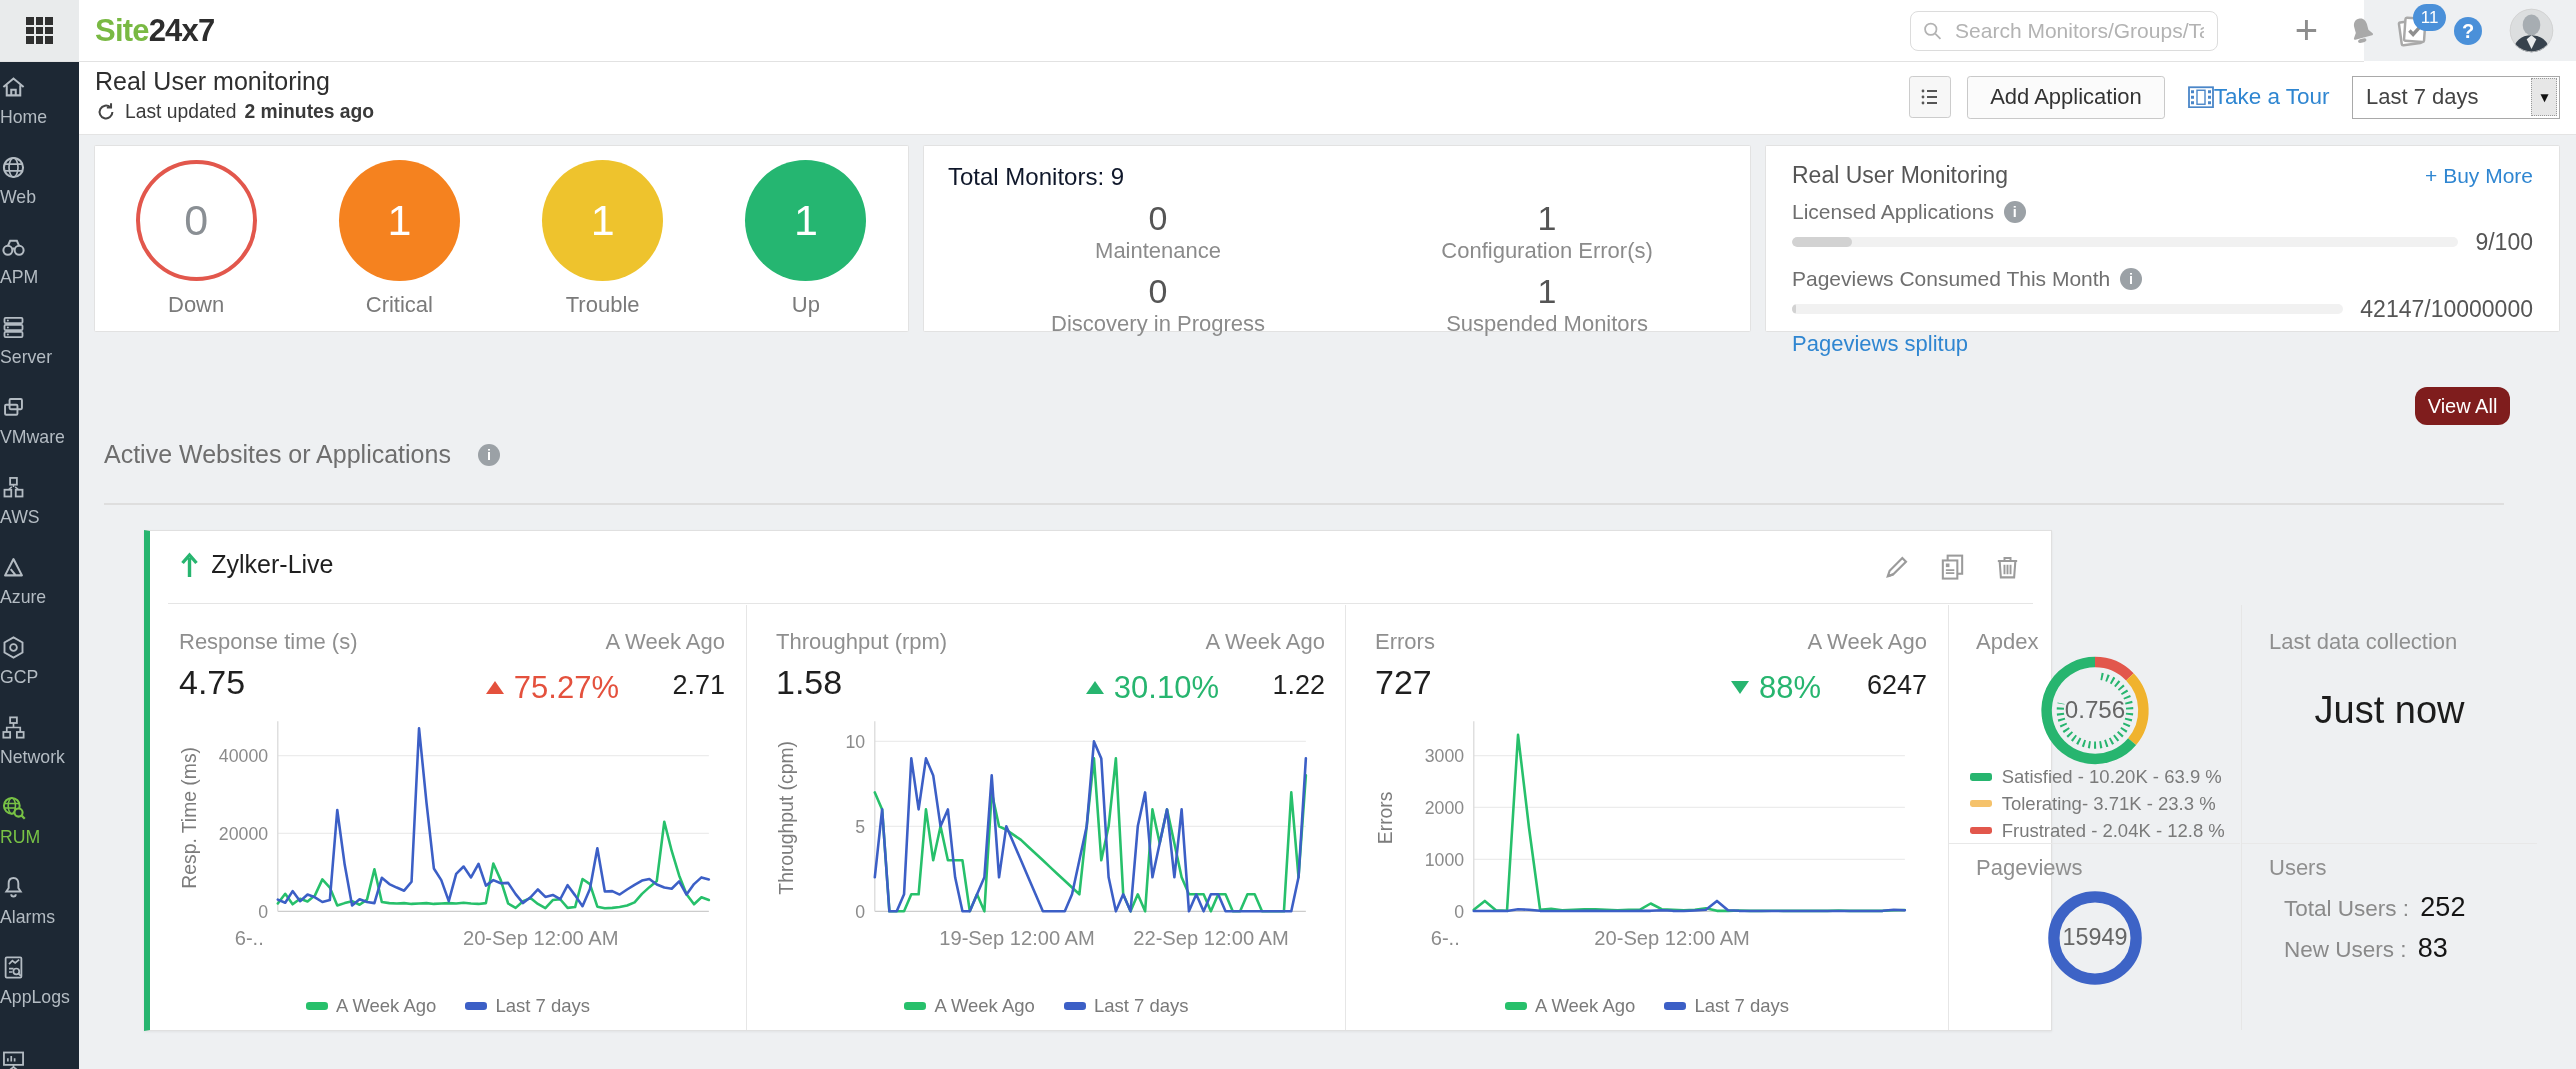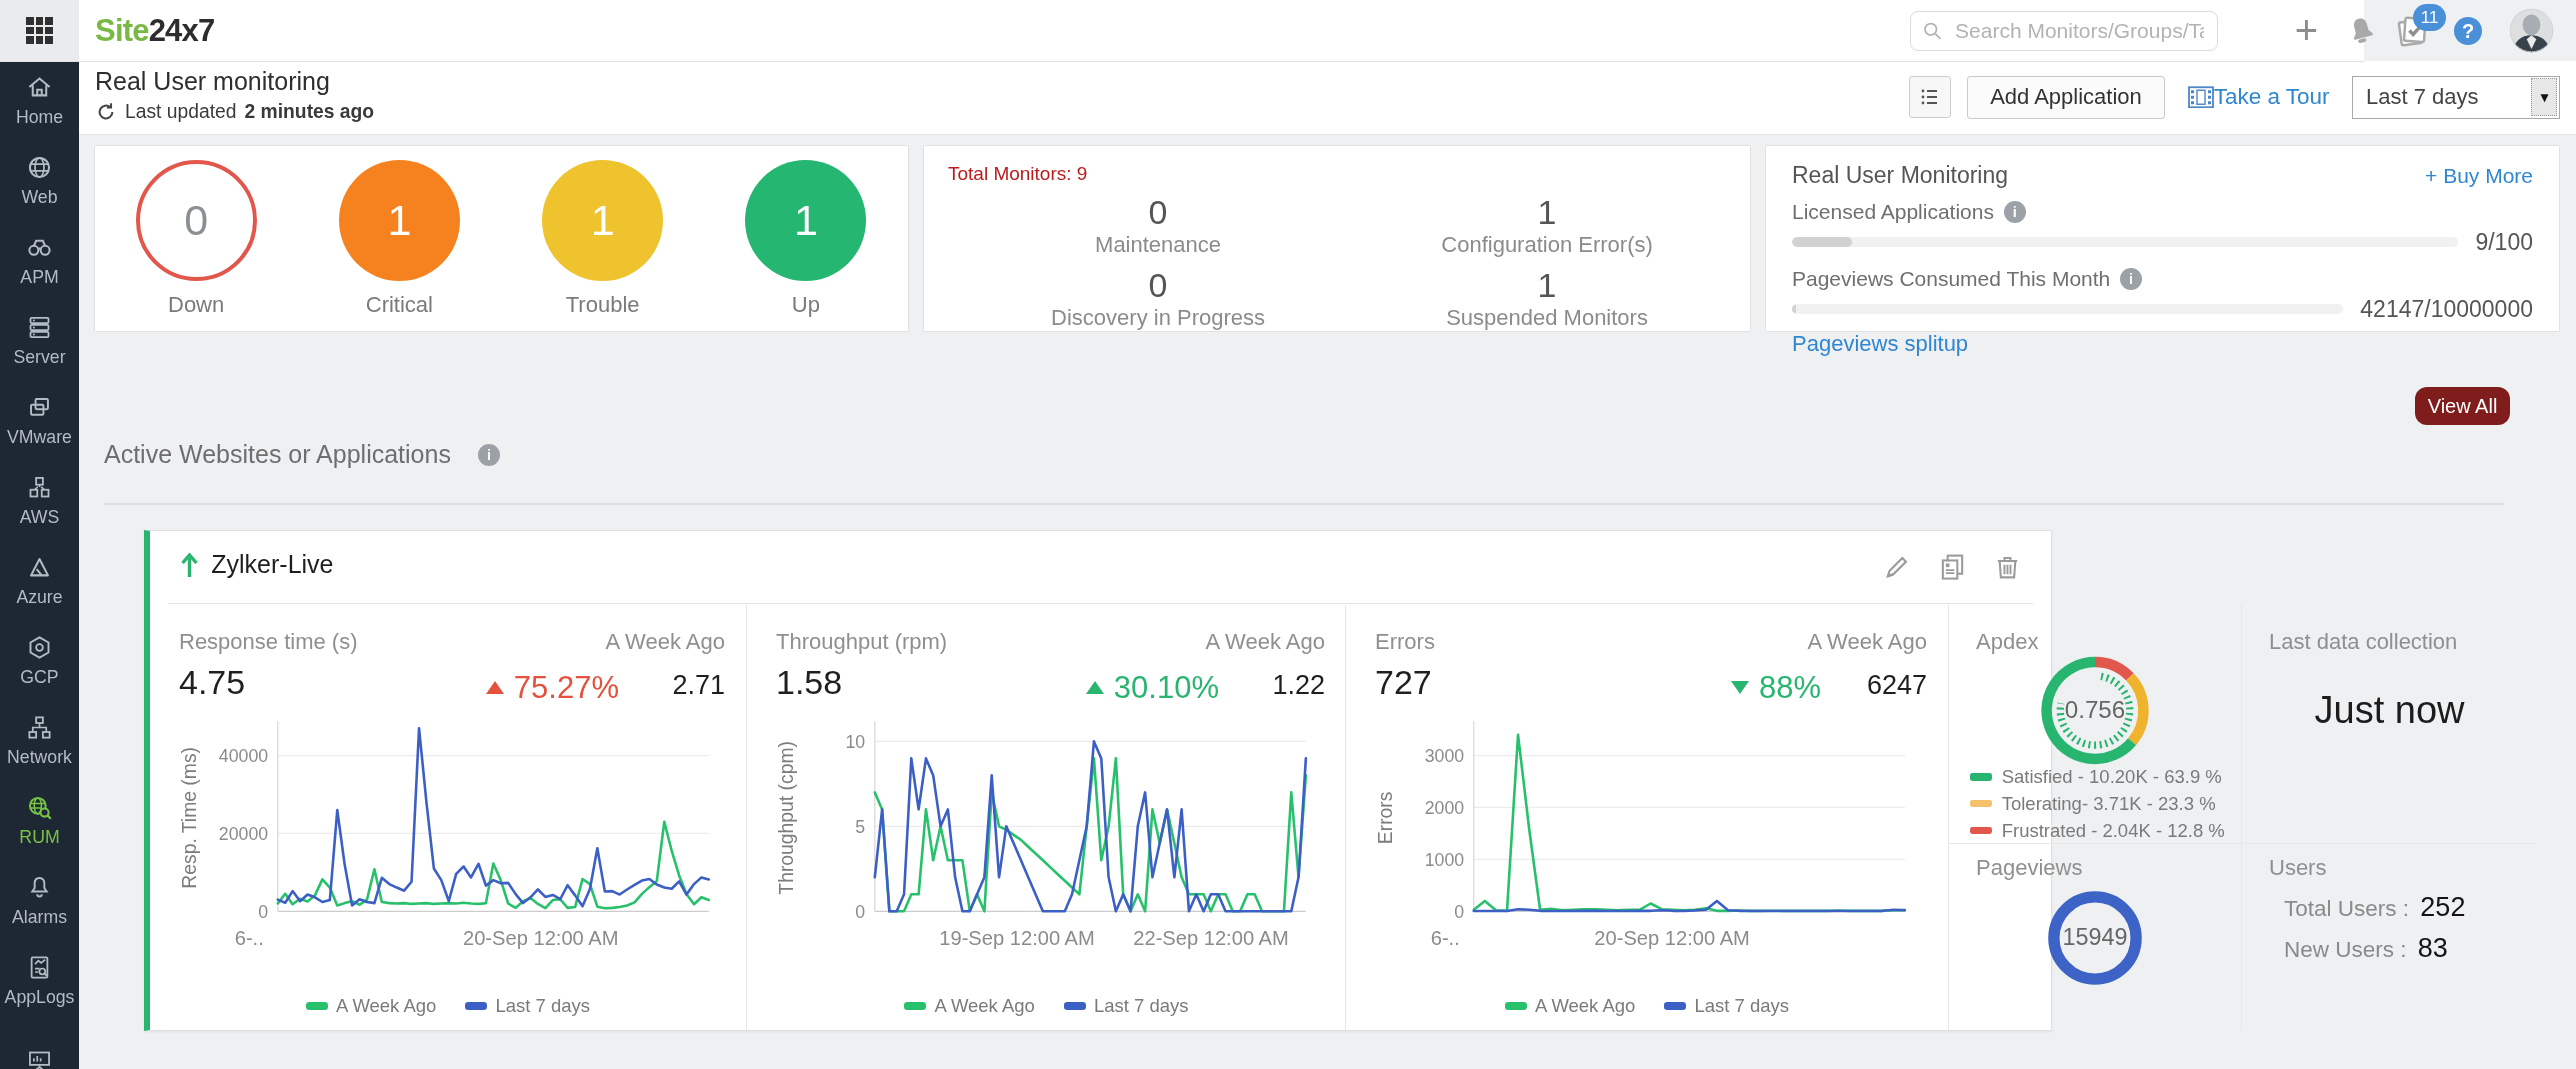--- a/index.html
+++ b/index.html
@@ -23,21 +23,21 @@
   .ico-plus{left:2285px;width:43px;font-size:40px;font-weight:300;color:#8d8d8d;}
   .ico-bell{left:2338px;width:47px;}
   .ico-tasks{left:2388px;width:48px;}
   .badge{position:absolute;left:2413px;top:4px;min-width:27px;height:27px;border-radius:13.7px;background:#4a90d9;
          color:#fff;font-size:17px;display:flex;align-items:center;justify-content:center;padding:0 3.2px;z-index:2;}
   .help{position:absolute;left:2454px;top:17px;width:28px;height:28px;border-radius:50%;background:#4a90d9;
         color:#fff;font-size:20px;font-weight:bold;display:flex;align-items:center;justify-content:center;cursor:pointer;}
   .avatar{position:absolute;left:2509px;top:8px;cursor:pointer;}
   
   .sidebar{position:absolute;left:0;top:61px;width:79px;height:1009px;background:#1d2834;z-index:15;}
-  .sb-item{height:80px;display:flex;flex-direction:column;align-items:center;justify-content:center;cursor:pointer;}
+  .sb-item{height:80px;display:flex;flex-direction:column;justify-content:center;cursor:pointer;}
   .sb-item .lbl{margin-top:5.6px;font-size:17.7px;color:#b4bcc3;}
   .sb-item.active .lbl{color:#78c245;}
   
   .pheader{position:absolute;left:79px;top:61px;right:0;height:73px;background:#fff;border-bottom:0.8px solid #e4e4e4;z-index:5;}
   .h-title{position:absolute;left:16px;top:5.6px;font-size:25px;color:#2e2e2e;}
   .h-sub{position:absolute;left:16px;top:40px;font-size:19.3px;color:#3a3a3a;display:flex;gap:8px;}
   .h-controls{position:absolute;right:16px;top:14.5px;height:43px;display:flex;align-items:center;gap:16px;}
   .btn-sq{width:42px;height:42px;border:0.8px solid #ccc;background:#f7f7f7;border-radius:3.2px;
           display:flex;align-items:center;justify-content:center;cursor:pointer;box-sizing:border-box;}
   .btn{height:43px;border:0.8px solid #c9c9c9;background:#fbfbfb;border-radius:3.2px;font-size:22px;color:#333;
@@ -50,21 +50,21 @@
   
   .main{position:absolute;left:79px;top:134px;right:0;bottom:0;background:#eef0f2;}
   .card{position:absolute;background:#fff;border:0.8px solid #e2e2e2;border-radius:1.6px;box-sizing:border-box;}
   #card-status{left:14.5px;top:10.5px;width:815px;height:187px;display:flex;justify-content:space-around;
                align-items:flex-start;padding-top:14.5px;}
   .status-item{display:flex;flex-direction:column;align-items:center;cursor:pointer;}
   .circle{width:121px;height:121px;border-radius:50%;display:flex;align-items:center;justify-content:center;
           font-size:43px;color:#fff;box-sizing:border-box;}
   .circle-label{margin-top:11.3px;font-size:22px;color:#7a7a7a;}
   #card-monitors{left:844px;top:10.5px;width:828px;height:187px;padding:17.7px 24px;}
-  .tm-title{font-size:19px;color:#b91c1c;}
+  .tm-title{font-size:24px;color:#0f172a;}
   .tm-grid{display:grid;grid-template-columns:54% 46%;margin-top:8px;row-gap:8px;text-align:center;}
   .tm-num{font-size:34px;color:#555;}
   .tm-lbl{font-size:22px;color:#8b8b8b;margin-top:0px;}
   #card-license{left:1686px;top:10.5px;width:795px;height:187px;padding:16px 26px;}
   .lic-head{display:flex;justify-content:space-between;align-items:baseline;}
   .lic-title{font-size:23px;color:#555;}
   .lic-buy{font-size:21px;color:#2f86d1;cursor:pointer;}
   .lic-label{font-size:21px;color:#6f6f6f;display:flex;gap:9.7px;align-items:center;margin-top:11.3px;}
   .lic-line{display:flex;align-items:center;margin-top:4.8px;}
   .bar{flex:1;height:10.5px;background:#f1f1f1;border-radius:5.6px;margin-right:17.7px;position:relative;overflow:hidden;}

